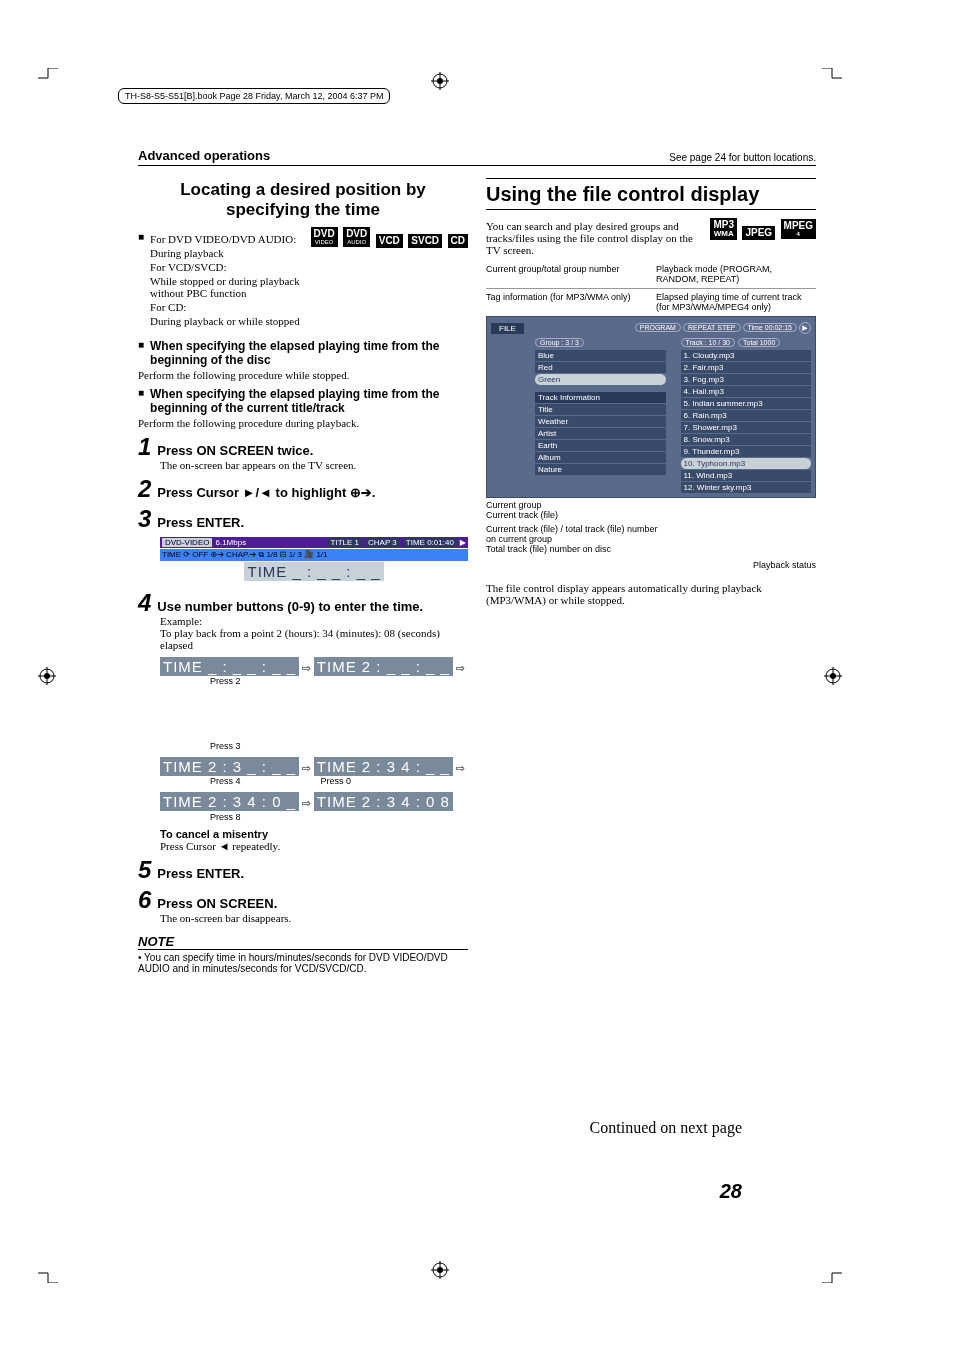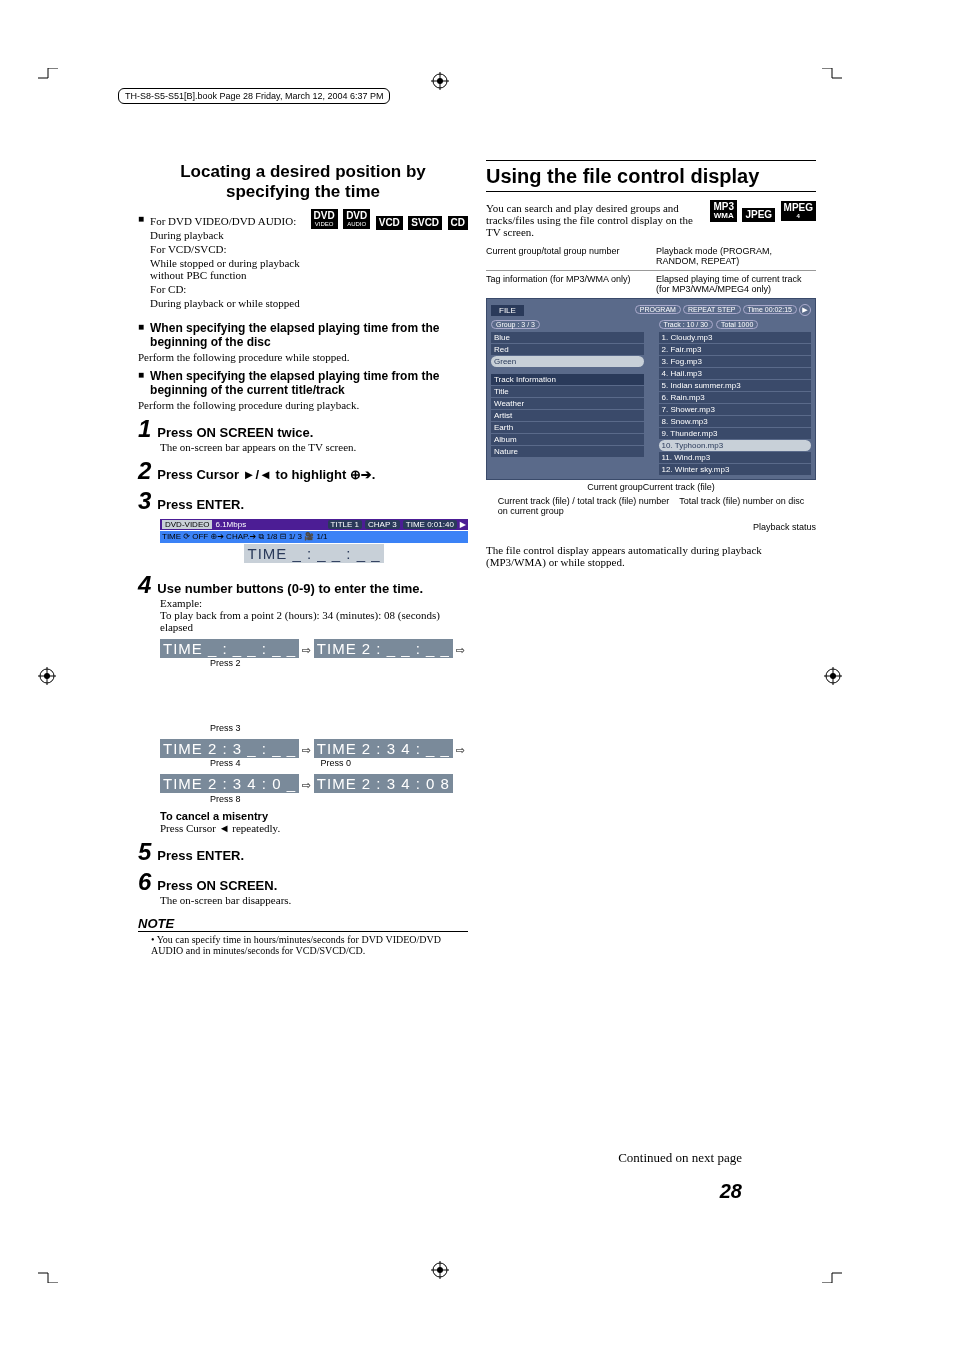--- a/index.html
+++ b/index.html
@@ -155,21 +155,21 @@
   .press-label { font-size: 9px; }
   .bold-small { font-weight: bold; font-size: 11px; }
   .note-head {
     font-weight: bold;
     font-size: 13px;
     border-bottom: 0.5px solid #000;
     margin-top: 10px;
     font-style: italic;
     font-family: Arial, sans-serif;
   }
-  .note-body { font-size: 10px; font-family: Liberation Serif, serif; margin-top: 2px; margin-left: 13px; }
+  .note-body { font-size: 10px; font-family: Liberation Sans, sans-serif; margin-top: 2px; }
   h2.using {
     font-family: Arial Black, Arial, sans-serif;
     font-weight: 900;
     font-size: 20px;
     margin: 2px 0 8px 0;
     border-top: 1px solid #000;
     border-bottom: 1px solid #000;
     padding: 4px 0;
     line-height: 1.1;
   }
@@ -196,20 +196,21 @@
   }
   .fcd-chip {
     border: 1px solid #aac;
     border-radius: 6px;
     padding: 0 4px;
     font-size: 7px;
   }
   .fcd-cols {
     display: flex;
     gap: 15px;
+    margin-left: 44px;
   }
   .fcd-left, .fcd-right {
     flex: 1;
     display: flex;
     flex-direction: column;
     gap: 1px;
   }
   .fcd-cell {
     background: #3a4a6a;
     padding: 1px 3px;
@@ -229,37 +230,38 @@
   .callout-grid {
     display: grid;
     grid-template-columns: 1fr 1fr;
     gap: 4px 10px;
     font-size: 9px;
     margin-bottom: 4px;
   }
   .continued {
     position: absolute;
     right: 138px;
-    top: 1150px;
+    top: 1119px;
     font-family: "Times New Roman", serif;
-    font-size: 13px;
+    font-size: 16px;
   }
   .page-num {
     position: absolute;
     right: 138px;
     top: 1180px;
     font-weight: bold;
     font-style: italic;
     font-size: 20px;
   }
   .callout-below {
     display:flex;
-    justify-content:center;
+    justify-content:flex-end;
     font-size:9px;
     margin-top:2px;
+    flex-direction:column;
   }
 </style>
 </head>
 <body>
 
 <div class="page">
 
   <svg class="crop-mark crop-tl" viewBox="0 0 20 20">
       <path d="M20 0 H10 V10 H0" fill="none" stroke="#000"></path>
     </svg>
@@ -293,20 +295,24 @@
   <svg class="reg-circle reg-mark-b" viewBox="0 0 18 18">
       <circle cx="9" cy="9" r="7" fill="none" stroke="#000"></circle>
       <circle cx="9" cy="9" r="3" fill="#000"></circle>
       <line x1="0" y1="9" x2="18" y2="9" stroke="#000"></line>
       <line x1="9" y1="0" x2="9" y2="18" stroke="#000"></line>
     </svg>
 
   <div class="header-path">TH-S8-S5-S51[B].book  Page 28  Friday, March 12, 2004  6:37 PM</div>
 
   <div class="content">
+    <div class="section-head-row">
+      <span class="section-head">Advanced operations</span>
+      <span class="see-page">See page 24 for button locations.</span>
+    </div>
 
     <div class="two-col">
 
       <div class="col">
         <h2 class="locating">Locating a desired position by specifying the time</h2>
 
         <div style="overflow:hidden;">
           <div class="disc-badges">
             <span class="disc-badge">DVD<span class="sub">VIDEO</span></span>
             <span class="disc-badge">DVD<span class="sub">AUDIO</span></span>

